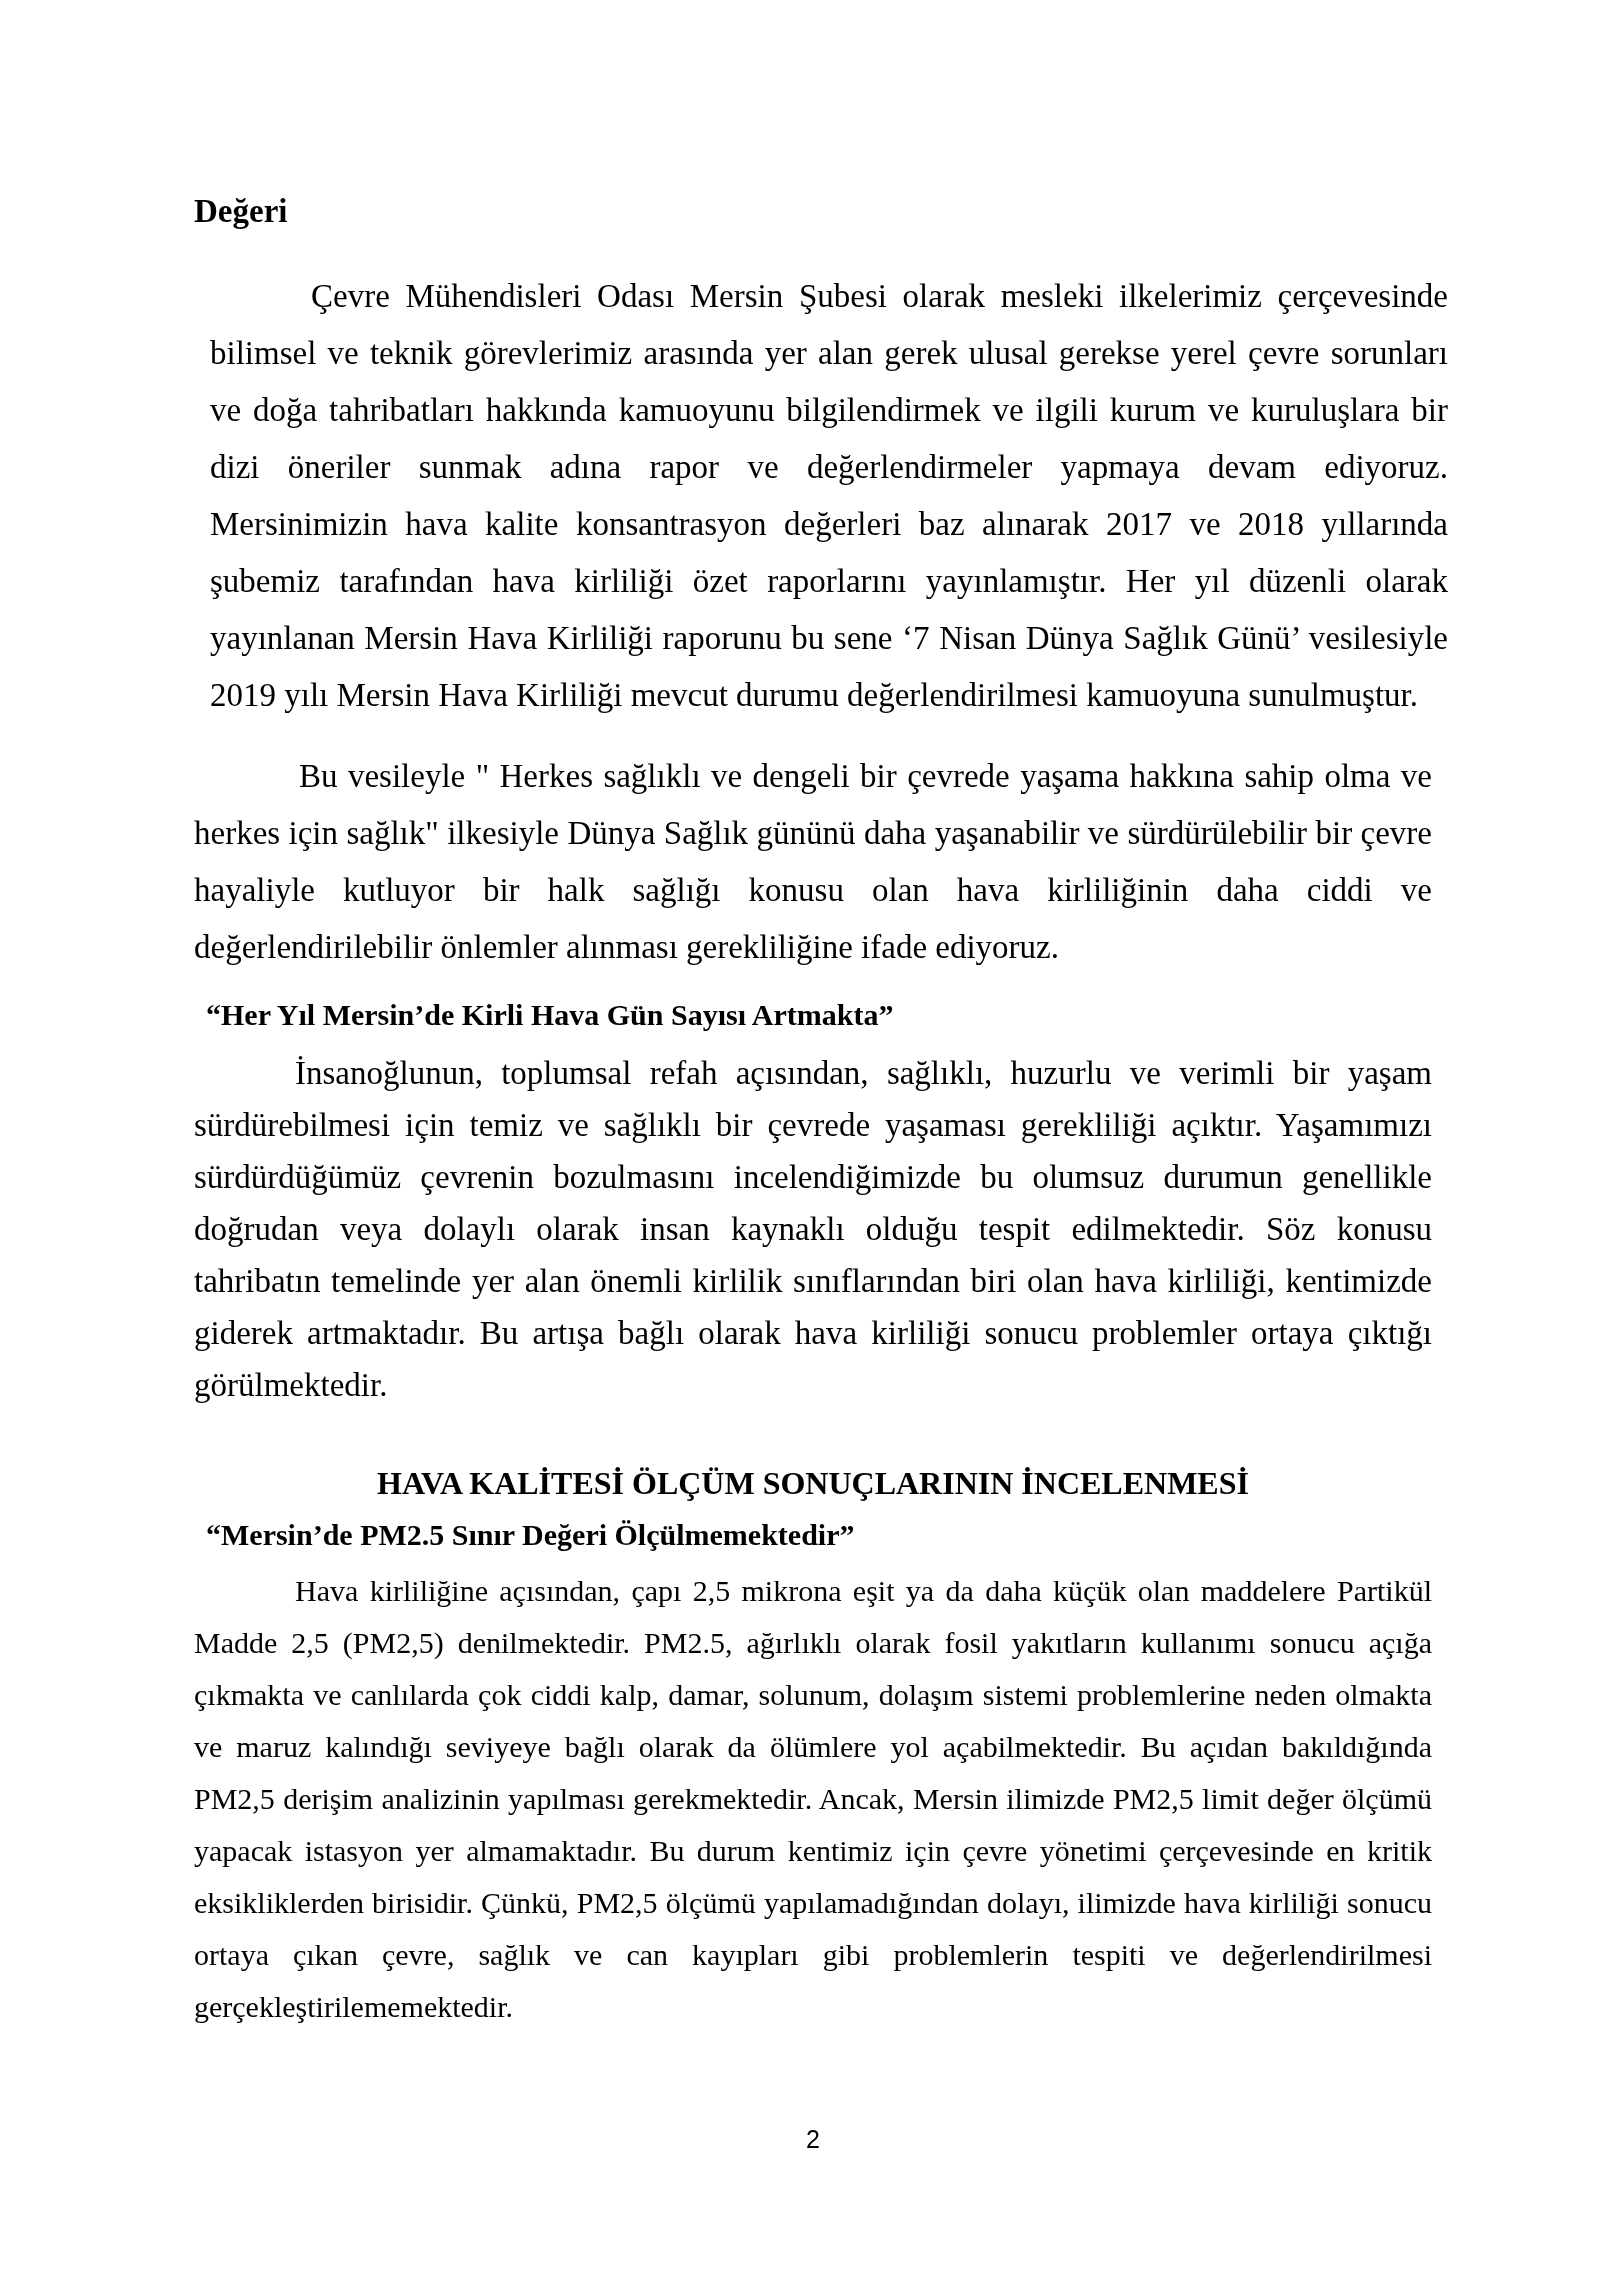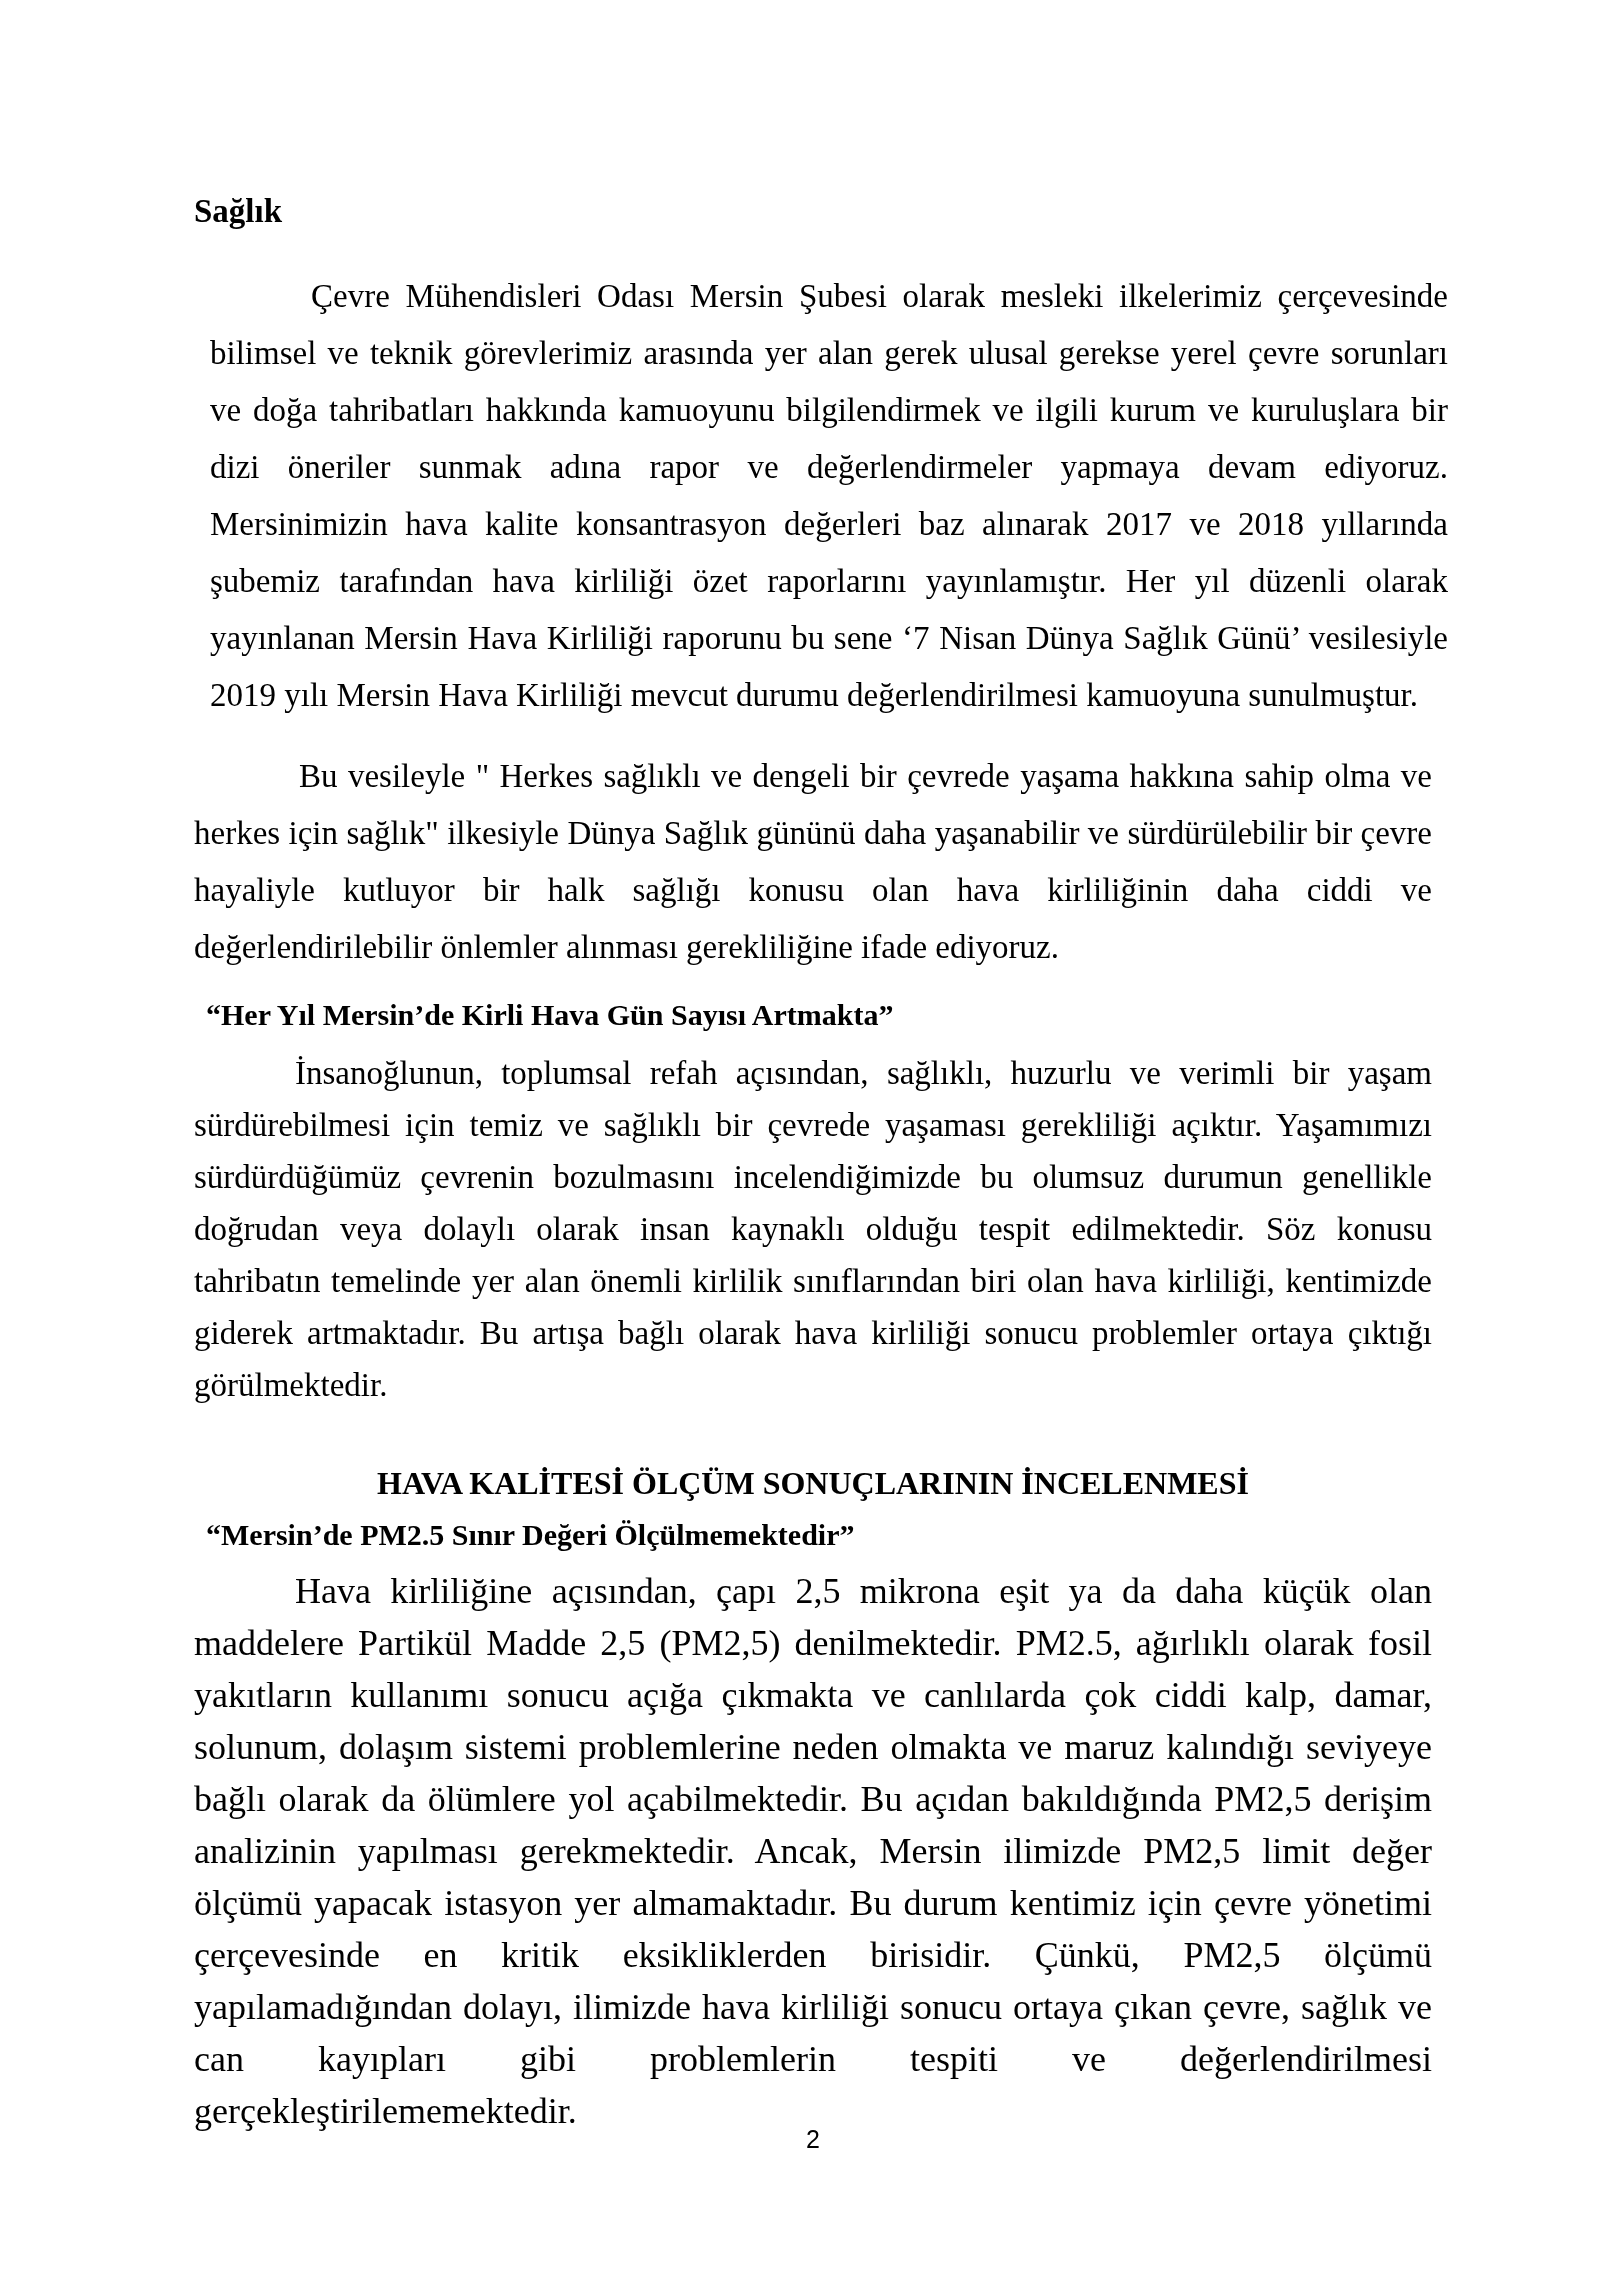--- a/index.html
+++ b/index.html
@@ -10,31 +10,31 @@
   .para { position: absolute; left: 0; width: 1238px; text-align: justify; font-size: 33px; }
   .para p { margin: 0; text-indent: 101px; }
   .p1 { top: 268px; line-height: 57px; margin-left: 16px; }
   .p2 { top: 748px; line-height: 57px; }
   .p2 p { text-indent: 105px; }
   .h-quote { position: absolute; left: 12px; font-weight: bold; font-size: 30px; line-height: 37px; }
   .h-q1 { top: 996px; }
   .p3 { top: 1047px; line-height: 52px; }
   .h-center { position: absolute; left: 0; width: 1238px; text-align: center; font-weight: bold; font-size: 32px; line-height: 37px; top: 1465px; }
   .h-q2 { top: 1516px; }
-  .p4 { top: 1565px; line-height: 52px; font-size: 36px; }
+  .p4 { top: 1565px; line-height: 52px; font-size: 30px; }
   .p4 p { text-indent: 101px; }
   .page-num { position: absolute; top: 2125px; left: 0; width: 1238px; text-align: center;
               font-family: "Liberation Sans", "DejaVu Sans", sans-serif; font-size: 25px; }
 </style>
 </head>
 <body>
 
 <div class="page">
 
-  <div class="h-giris">Sağlık</div>
+  <div class="h-giris">Değeri</div>
 
   <div class="para p1">
     <p>Çevre Mühendisleri Odası Mersin Şubesi olarak mesleki ilkelerimiz çerçevesinde bilimsel ve teknik görevlerimiz arasında yer alan gerek ulusal gerekse yerel çevre sorunları ve doğa tahribatları hakkında kamuoyunu bilgilendirmek ve ilgili kurum ve kuruluşlara bir dizi öneriler sunmak adına rapor ve değerlendirmeler yapmaya devam ediyoruz. Mersinimizin hava kalite konsantrasyon değerleri baz alınarak 2017 ve 2018 yıllarında şubemiz tarafından hava kirliliği özet raporlarını yayınlamıştır. Her yıl düzenli olarak yayınlanan Mersin Hava Kirliliği raporunu bu sene ‘7 Nisan Dünya Sağlık Günü’ vesilesiyle 2019 yılı Mersin Hava Kirliliği mevcut durumu değerlendirilmesi kamuoyuna sunulmuştur.</p>
   </div>
 
   <div class="para p2">
     <p>Bu vesileyle " Herkes sağlıklı ve dengeli bir çevrede yaşama hakkına sahip olma ve herkes için sağlık" ilkesiyle Dünya Sağlık gününü daha yaşanabilir ve sürdürülebilir bir çevre hayaliyle kutluyor bir halk sağlığı konusu olan hava kirliliğinin daha ciddi ve değerlendirilebilir önlemler alınması gerekliliğine ifade ediyoruz.</p>
   </div>
 
   <div class="h-quote h-q1">“Her Yıl Mersin’de Kirli Hava Gün Sayısı Artmakta”</div>

